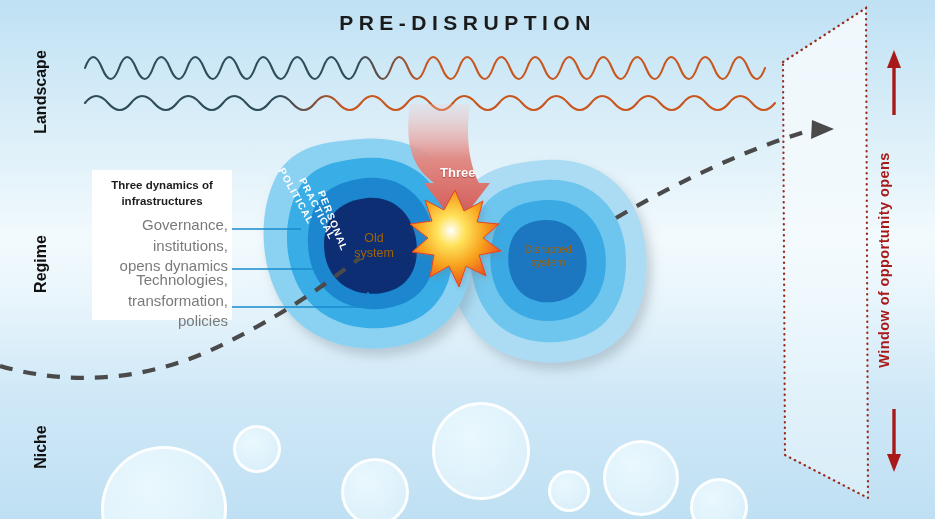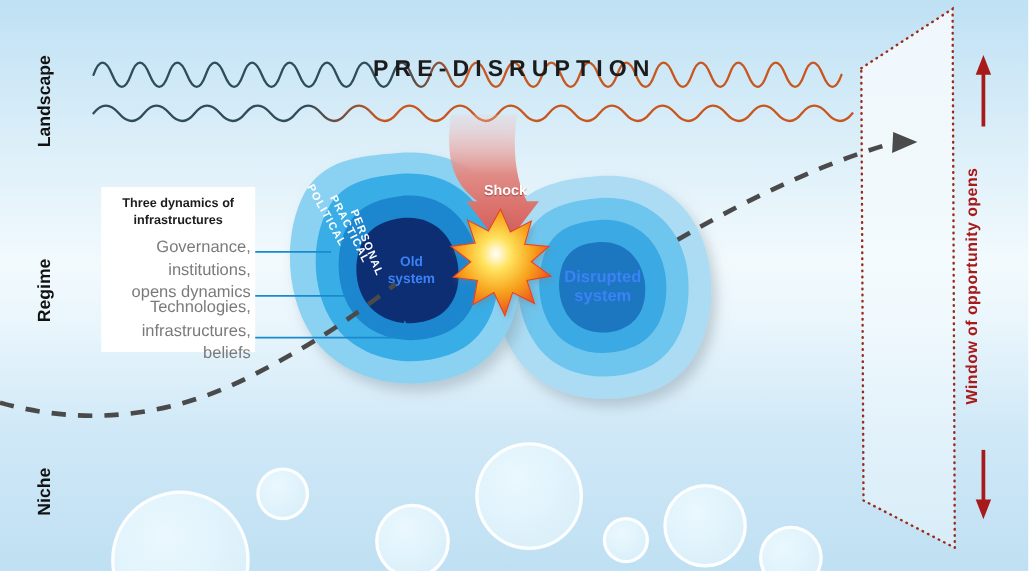--- a/index.html
+++ b/index.html
@@ -4,30 +4,30 @@
 <style>
   html,body{margin:0;padding:0;background:#fff;}
   #stage{position:relative;width:935px;height:519px;overflow:hidden;
          font-family:"Liberation Sans",sans-serif;}
   #bg{position:absolute;inset:0;
       background:linear-gradient(to bottom,#bfe1f4 0%,#d8edf8 22%,#f2fafd 46%,#eaf6fc 56%,#cfe8f7 76%,#bfe0f3 100%);}
   .bubble{position:absolute;border-radius:50%;
           background:radial-gradient(circle at 38% 32%,#eaf8fe 0%,#dff2fb 55%,#d3ecf8 100%);
           border:3px solid rgba(255,255,255,.92);}
   #title{position:absolute;left:0;right:0;top:11px;text-align:center;
-         font-size:21px;font-weight:bold;letter-spacing:5.5px;color:#1b1b1b;margin-top:40px;}
+         font-size:21px;font-weight:bold;letter-spacing:5.5px;color:#1b1b1b;}
   .vaxis{position:absolute;transform-origin:50% 50%;transform:rotate(-90deg);
          font-size:16px;font-weight:bold;color:#111;white-space:nowrap;text-align:center;}
   .legendbox{position:absolute;background:#fff;}
   .lg-title{position:absolute;font-size:11.5px;font-weight:bold;color:#1d1d1d;
             text-align:center;line-height:1.35;}
   .lg-item{position:absolute;font-size:15px;color:#7a7a7a;text-align:right;line-height:1.38;}
   .sphere-lab{position:absolute;color:#fff;font-size:10px;font-weight:bold;
               letter-spacing:1.1px;white-space:nowrap;}
-  .coreTxt{position:absolute;color:#3b82f6;font-weight:bold;font-size:12.5px;
+  .coreTxt{position:absolute;color:#a16207;font-weight:normal;font-size:12.5px;
            text-align:center;line-height:1.22;}
   #shockLab{position:absolute;left:440px;top:165px;color:#fff;font-weight:bold;
             font-size:13px;text-shadow:0 1px 1px rgba(120,20,20,.55);}
   #wooWrap{position:absolute;left:876px;top:120px;width:34px;height:280px;}
   #wooTxt{position:absolute;width:280px;height:34px;left:-123px;top:123px;
           transform:rotate(-90deg);text-align:center;color:#a81919;
           font-size:14.5px;font-weight:bold;letter-spacing:.4px;}
   svg{position:absolute;inset:0;overflow:visible;}
 </style>
 </head>
@@ -148,35 +148,35 @@
   <div class="lg-title" style="left:96px;top:178px;width:132px;">
     <span>Three dynamics of</span><br>
     <span>infrastructures</span>
   </div>
   <div class="lg-item" style="left:84px;top:215px;width:144px;">
     <span>Governance, institutions,</span><br>
     <span>opens dynamics</span>
   </div>
   <div class="lg-item" style="left:84px;top:270px;width:144px;">
     <span>Technologies,</span><br>
-    <span>infrastructures, beliefs</span>
+    <span>transformation, policies</span>
   </div>
 
   <div class="sphere-lab" style="left:286px;top:166px;transform:rotate(61deg);transform-origin:left top;">POLITICAL</div>
   <div class="sphere-lab" style="left:307px;top:176px;transform:rotate(63deg);transform-origin:left top;">PRACTICAL</div>
   <div class="sphere-lab" style="left:326px;top:189px;transform:rotate(68deg);transform-origin:left top;">PERSONAL</div>
 
   <div class="coreTxt" style="left:333px;top:231px;width:82px;">
     <span>Old</span><br>
     <span>system</span>
   </div>
-  <div class="coreTxt" style="left:505px;top:243px;width:86px;font-size:15px;">
+  <div class="coreTxt" style="left:505px;top:243px;width:86px;font-size:11px;">
     <span>Disrupted</span><br>
     <span>system</span>
   </div>
 
-  <div id="shockLab">Shock</div>
+  <div id="shockLab">Three</div>
 
   <div id="wooWrap">
     <div id="wooTxt">Window of opportunity opens</div>
   </div>
 
 </div>
 
 </body></html>

